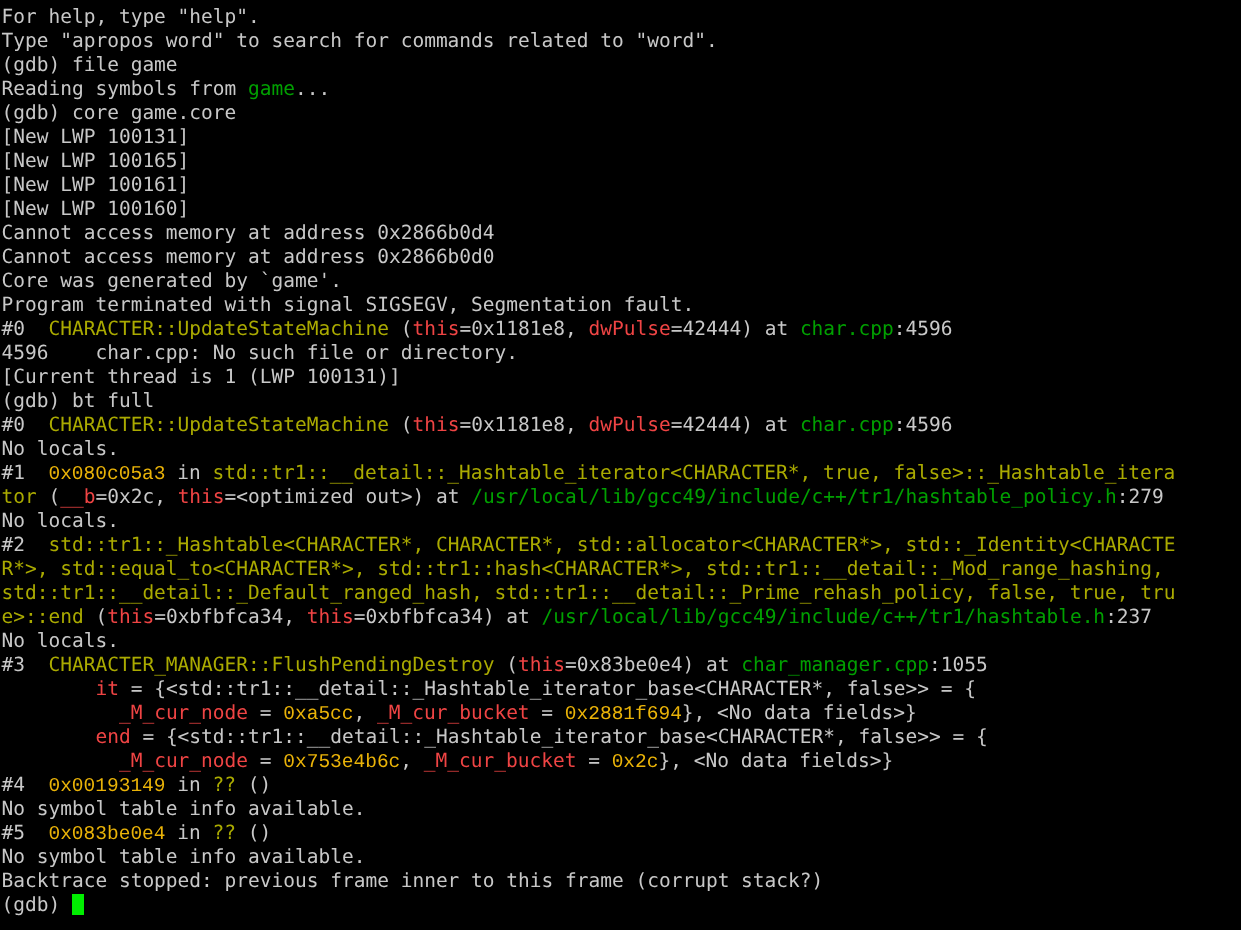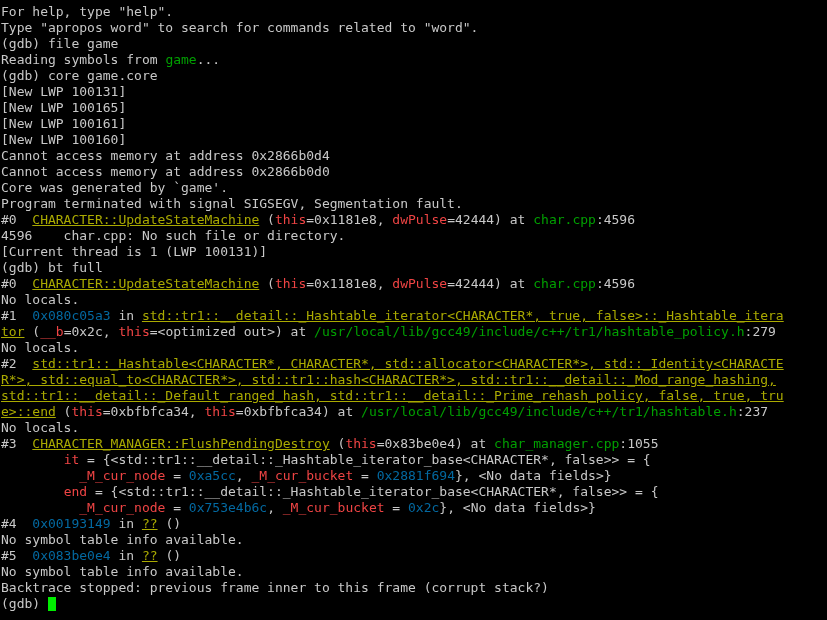--- a/index.html
+++ b/index.html
@@ -28,24 +28,24 @@
     overflow: hidden;
   }
   #terminal .ln {
     height: 16px;
     line-height: 16px;
     white-space: pre;
     display: block;
   }
   
   .c-default { color: #c8c8c8; }
-  .c-yellow  { color: #aaaa00; text-decoration: underline; }
+  .c-yellow  { color: #aaaa00; }
   .c-green   { color: #00a000; }
   .c-cyan    { color: #ef4444; }
-  .c-blue    { color: #0369a1; }
+  .c-blue    { color: #eab308; font-family: Liberation Mono, monospace; }
 
   .cursor {
     display: inline-block;
     width: 8px;
     height: 14px;
     vertical-align: -3px;
     background: #00ee00;
   }
   .bottom-edge {
     position: absolute;

